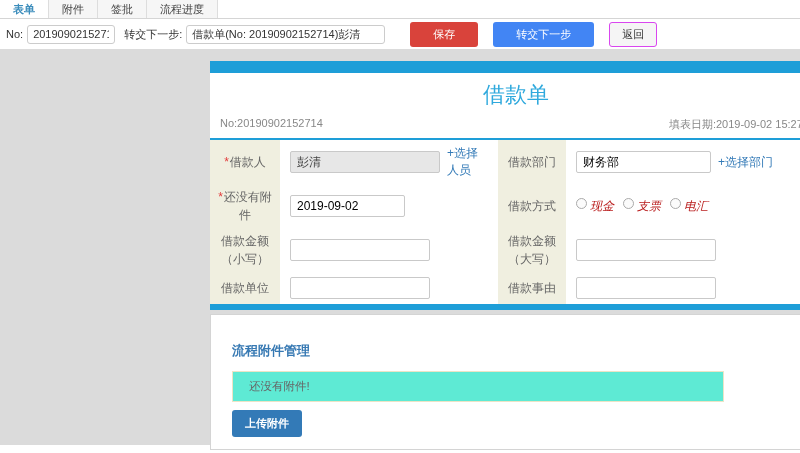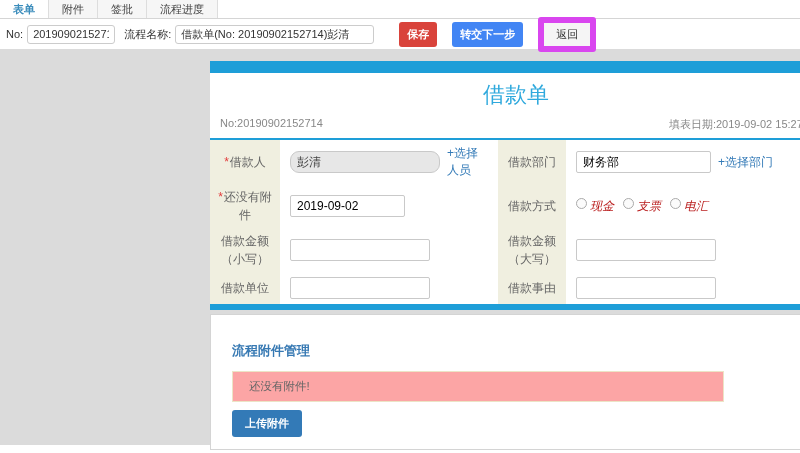--- a/index.html
+++ b/index.html
@@ -12,75 +12,75 @@
          background:#f6f6f6; border-right:1px solid #ddd; cursor:pointer; white-space:nowrap; }
   .tab.active { background:#fff; color:#3c8dbc; font-weight:bold; }
 
   
   .toolbar { height:30px; background:#fff; display:flex; align-items:center; padding:0 6px; }
   .toolbar label { font-size:11px; color:#333; margin-right:4px; }
   .toolbar input { height:19px; border:1px solid #ccc; border-radius:3px;
                    font-size:11px; padding:0 5px; color:#333; }
   .tb-no { width:88px; }
   .tb-name { width:199px; }
-  .btn { font-size:11px; font-weight:bold; border:none; border-radius:3px;
-         padding:5px 8px; cursor:pointer; white-space:nowrap; }
+  .btn { font-size:11px; font-weight:normal; border:none; border-radius:3px;
+         padding:5px 23px; cursor:pointer; white-space:nowrap; }
   .btn-save { background:#d9433b; color:#fff; margin-left:25px; }
   .btn-next { background:#4285f4; color:#fff; margin-left:15px; }
-  .btn-back { background:#f5f5f5; color:#333; border:6px solid #d946ef; padding:4px 12px; margin-left:15px; font-weight:normal; }
+  .btn-back { background:#f5f5f5; color:#333; border:1px solid #d946ef; padding:4px 12px; margin-left:15px; font-weight:normal; }
 
   
   .content { background:#dbdbdb; height:396px; padding:12px 0 0 210px; }
   .panel { background:#fff; width:612px; }
 
   .form-panel { border-bottom:6px solid #1e9ed8; }
   .form-topbar { height:12px; background:#1e9ed8; }
   .form-title { text-align:center; color:#2fa9dd; font-size:22px; font-weight:500; padding:7px 0 5px; }
   .form-head { display:flex; justify-content:space-between; font-size:11px; color:#888;
                padding:2px 10px 6px; border-bottom:2px solid #1e9ed8; }
 
   .fgrid { display:grid; grid-template-columns:70px 218px 68px 1fr; }
   .flabel { background:#f0efe0; font-size:12px; color:#666; display:flex;
             align-items:center; justify-content:center; text-align:center;
             padding:4px 5px; line-height:1.5; }
   .ffield { display:flex; align-items:center; padding:5px 10px; font-size:12px; }
   .req { color:#e23c3c; margin-right:1px; }
   .tin { height:22px; border:1px solid #c9c9c9; border-radius:2px; font-size:12px;
          padding:0 6px; color:#000000; background:#fff; }
-  .tin:disabled { background:#e7e7e7; color:#444;border-radius:9px; }
+  .tin:disabled { background:#e7e7e7; color:#444; }
   .w150{width:150px} .w135{width:135px} .w115{width:115px} .w140{width:140px}
   .sel-link { color:#337ab7; font-size:12px; margin-left:7px; text-decoration:none; cursor:pointer; }
   .radio-opt { display:flex; align-items:flex-start; margin-right:9px; color:#b91c1c; cursor:pointer;font-style:italic; }
   .radio-dot { width:11px; height:11px; border:1px solid #aaa; border-radius:50%;
                background:#fbfbfb; margin-right:3px; display:inline-block; }
 
   .attach-panel { margin-top:4px; border:1px solid #d4d4d4; padding:11px 21px 12px; }
   .attach-title { color:#3779b3; font-size:13px; font-weight:bold; margin:16px 0 11px; }
-  .attach-alert { width:492px; background:#fca5a5; border:1px solid #ece4c6;
+  .attach-alert { width:492px; background:#5eead4; border:1px solid #ece4c6;
                   font-size:11.5px; color:#666; padding:7px 16px; }
   .btn-upload { background:#337ab7; color:#fff; font-size:11px; font-weight:bold;
                 border:none; border-radius:3px; padding:6px 13px; margin-top:8px; cursor:pointer; }
 
   .appr-panel { margin-top:5px; border:1px solid #d98f8f; padding:11px 21px; height:220px; }
   .appr-title { color:#cc3333; font-size:13px; font-weight:bold; margin:4px 0 12px; }
 </style>
 </head>
 <body>
 
 <div class="tabbar">
   <div class="tab active">表单</div>
   <div class="tab">附件</div>
   <div class="tab">签批</div>
   <div class="tab">流程进度</div>
 </div>
 
 <div class="toolbar">
   <label>No:</label>
   <input class="tb-no" type="text" value="20190902152714" style="">
-  <label style="margin-left:9px">流程名称:</label>
+  <label style="margin-left:9px">转交下一步:</label>
   <input class="tb-name" type="text" value="借款单(No: 20190902152714)彭清" style="">
   <button class="btn btn-save">保存</button>
   <button class="btn btn-next">转交下一步</button>
   <button class="btn btn-back">返回</button>
 </div>
 
 <div class="content">
 
   <div class="panel form-panel">
     <div class="form-topbar"></div>

